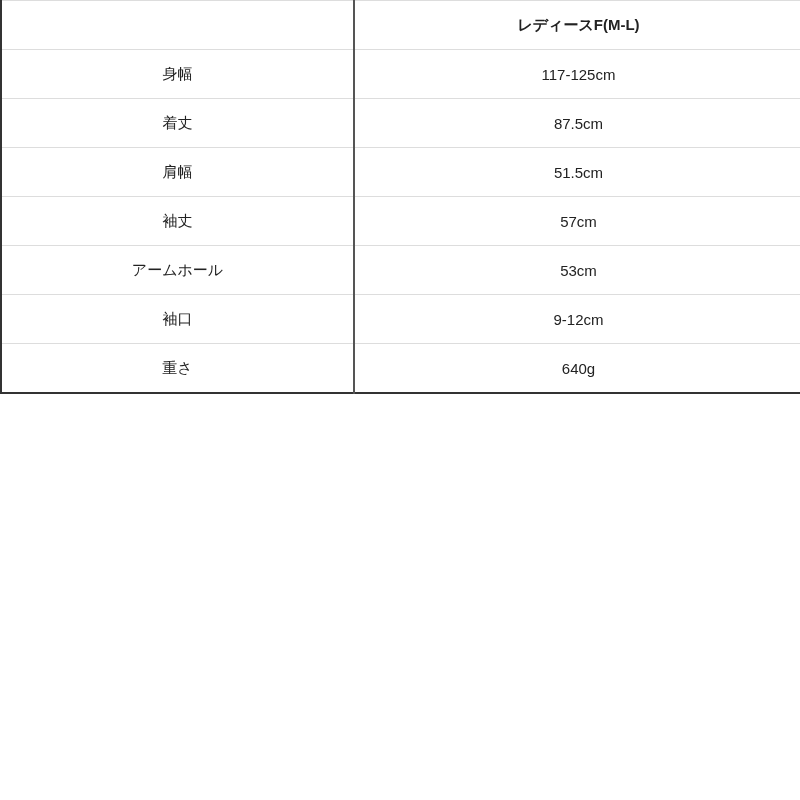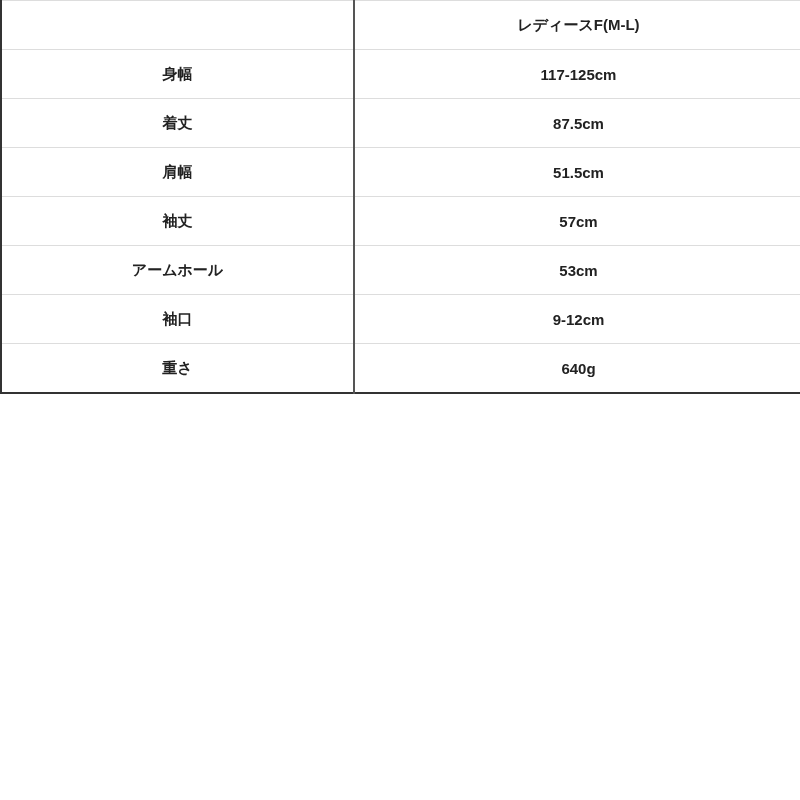--- a/index.html
+++ b/index.html
@@ -29,21 +29,21 @@
     padding: 0;
     text-align: center;
     vertical-align: middle;
     border-bottom: 1px solid var(--row-divider, #dddddd);
     background: var(--background, #ffffff);
   }
   .size-table th {
     font-weight: bold;
   }
   .size-table td {
-    font-weight: bold;
+    font-weight: normal;
     margin-left: 44px;
   }
   .label-col {
     width: 351px;
     border-right: 2px solid var(--vertical-divider, #555555);
   }
   .value-col {
     width: 447px;
   }
   .below-table-space {

